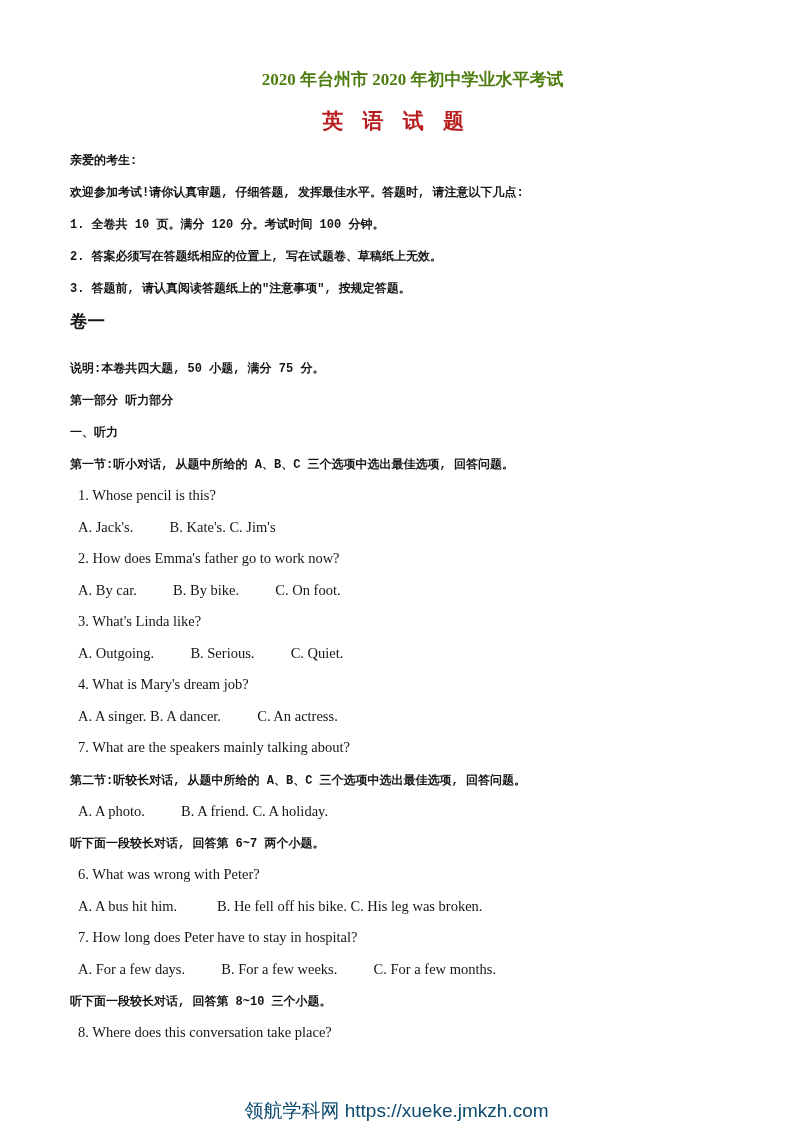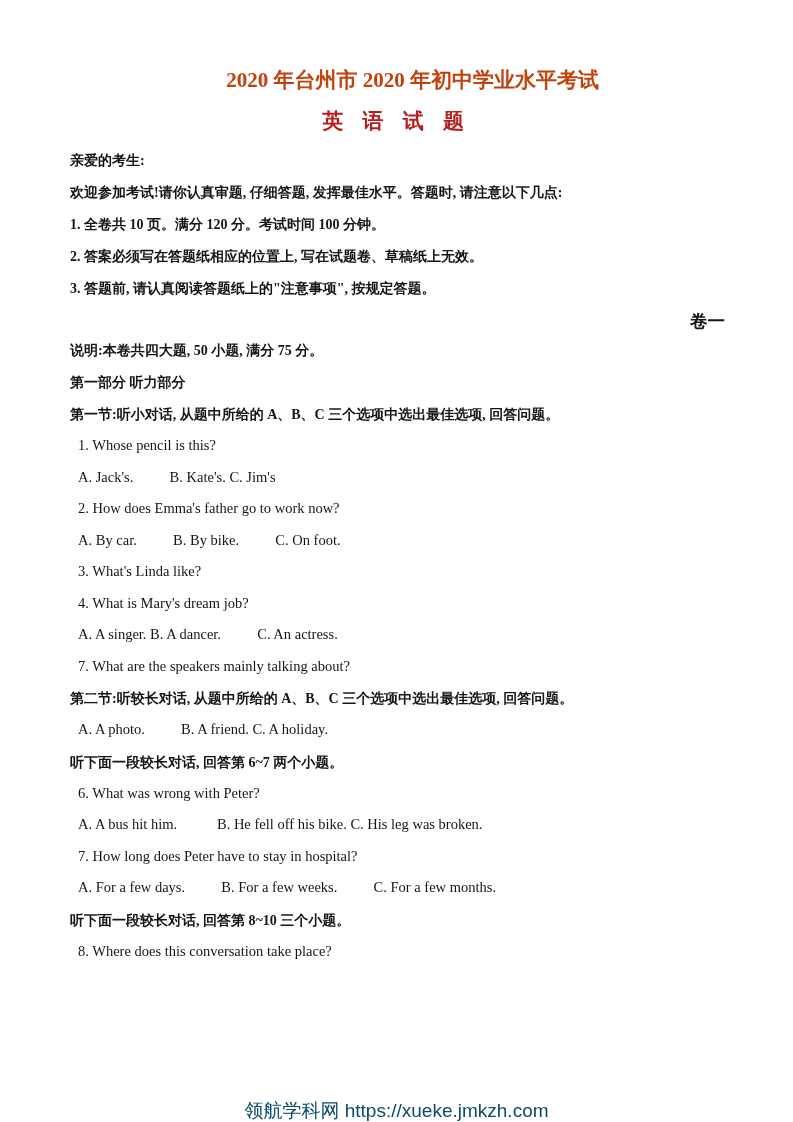--- a/index.html
+++ b/index.html
@@ -9,49 +9,50 @@
     height: 1122px;
     margin: 0 auto;
     background: #ffffff;
     color: #151515;
     overflow: hidden;
     font-family: "Liberation Serif", serif;
   }
   .title-main {
     margin: 66px 0 0 0;
     text-align: center;
-    font-size: 21px;
+    font-size: 17px;
     font-weight: bold;
     line-height: 28px;
-    color: #c2410c;
+    color: #4d7c0f;
     padding-left: 32px;
   }
   .title-sub {
     margin: 14px 0 16px 0;
     text-align: center;
     font-size: 21px;
     font-weight: bold;
     line-height: 26px;
     letter-spacing: 7px;
     color: #b91c1c;
   }
   .content { padding: 0 68px 0 70px; }
   .line { white-space: pre-wrap; }
   .cn {
     font-weight: bold;
-    font-size: 14px;
+    font-size: 12px;
     line-height: 22px;
     margin-bottom: 10px;
+    font-family: Liberation Mono, monospace;
   }
   .cn-center {
     font-weight: bold;
     font-size: 17.5px;
     line-height: 22px;
-    margin-bottom: 8px;
-    text-align: right;
+    margin-bottom: 26px;
+    text-align: left;
   }
   .en {
     font-weight: normal;
     font-size: 14.5px;
     line-height: 19px;
     margin-bottom: 12.5px;
     margin-left: 8px;
   }
   .watermark {
     position: absolute;
@@ -74,26 +75,28 @@
 
   <div class="content">
       <div class="line cn">亲爱的考生:</div>
       <div class="line cn">欢迎参加考试!请你认真审题, 仔细答题, 发挥最佳水平。答题时, 请注意以下几点:</div>
       <div class="line cn">1. 全卷共 10 页。满分 120 分。考试时间 100 分钟。</div>
       <div class="line cn">2. 答案必须写在答题纸相应的位置上, 写在试题卷、草稿纸上无效。</div>
       <div class="line cn">3. 答题前, 请认真阅读答题纸上的"注意事项", 按规定答题。</div>
       <div class="line cn-center">卷一</div>
       <div class="line cn">说明:本卷共四大题, 50 小题, 满分 75 分。</div>
       <div class="line cn">第一部分 听力部分</div>
+      <div class="line cn">一、听力</div>
       <div class="line cn">第一节:听小对话, 从题中所给的 A、B、C 三个选项中选出最佳选项, 回答问题。</div>
       <div class="line en">1. Whose pencil is this?</div>
       <div class="line en">A. Jack's.          B. Kate's. C. Jim's</div>
       <div class="line en">2. How does Emma's father go to work now?</div>
       <div class="line en">A. By car.          B. By bike.          C. On foot.</div>
       <div class="line en">3. What's Linda like?</div>
+      <div class="line en">A. Outgoing.          B. Serious.          C. Quiet.</div>
       <div class="line en">4. What is Mary's dream job?</div>
       <div class="line en">A. A singer. B. A dancer.          C. An actress.</div>
       <div class="line en">7. What are the speakers mainly talking about?</div>
       <div class="line cn">第二节:听较长对话, 从题中所给的 A、B、C 三个选项中选出最佳选项, 回答问题。</div>
       <div class="line en">A. A photo.          B. A friend. C. A holiday.</div>
       <div class="line cn">听下面一段较长对话, 回答第 6~7 两个小题。</div>
       <div class="line en">6. What was wrong with Peter?</div>
       <div class="line en">A. A bus hit him.           B. He fell off his bike. C. His leg was broken.</div>
       <div class="line en">7. How long does Peter have to stay in hospital?</div>
       <div class="line en">A. For a few days.          B. For a few weeks.          C. For a few months.</div>

